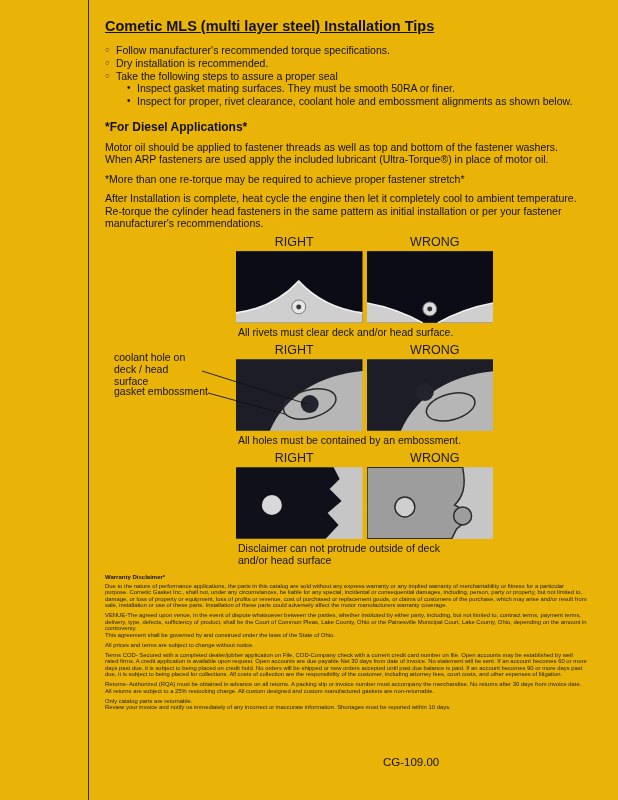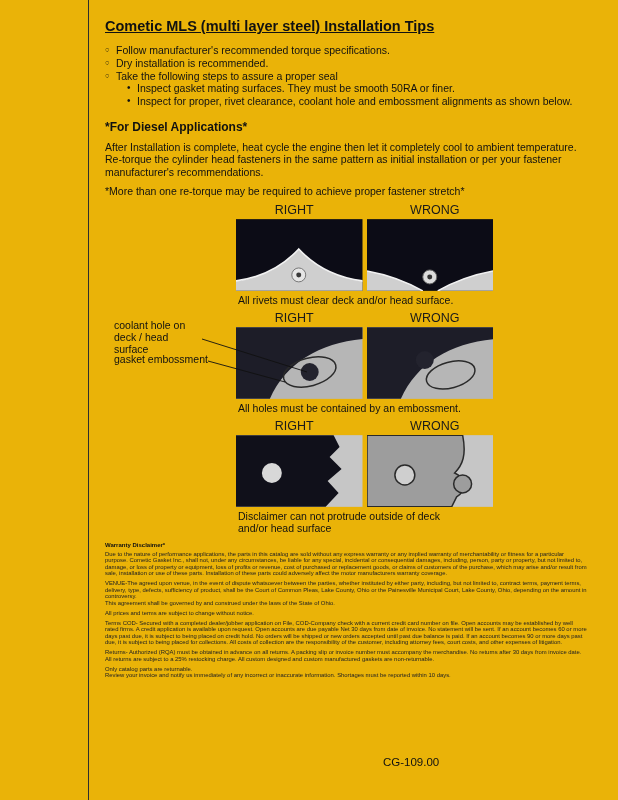--- a/index.html
+++ b/index.html
@@ -55,22 +55,23 @@
     <div class="bullet sub">
       <span class="bmark">•</span>
       <span>Inspect gasket mating surfaces.  They must be smooth 50RA or finer.</span>
     </div>
     <div class="bullet sub">
       <span class="bmark">•</span>
       <span>Inspect for proper, rivet clearance, coolant hole and embossment alignments as shown below.</span>
     </div>
 
     <div class="heading">*For Diesel Applications*</div>
+    <div class="para">Motor oil should be applied to fastener threads as well as top and bottom of the fastener washers. When ARP fasteners are used apply the included lubricant (Ultra-Torque®) in place of motor oil.</div>
+    <div class="para">*More than one re-torque may be required to achieve proper fastener stretch*</div>
     <div class="para">After Installation is complete, heat cycle the engine then let it completely cool to ambient temperature. Re-torque the cylinder head fasteners in the same pattern as initial installation or per your fastener manufacturer's recommendations.</div>
-    <div class="para">*More than one re-torque may be required to achieve proper fastener stretch*</div>
 
     <div class="diagrams">
 
       <div class="diag-row">
         <div class="labels">
           <span>RIGHT</span>
           <span>WRONG</span>
         </div>
         <div class="imgs">
           <svg class="diag" viewBox="0 0 127 72">

